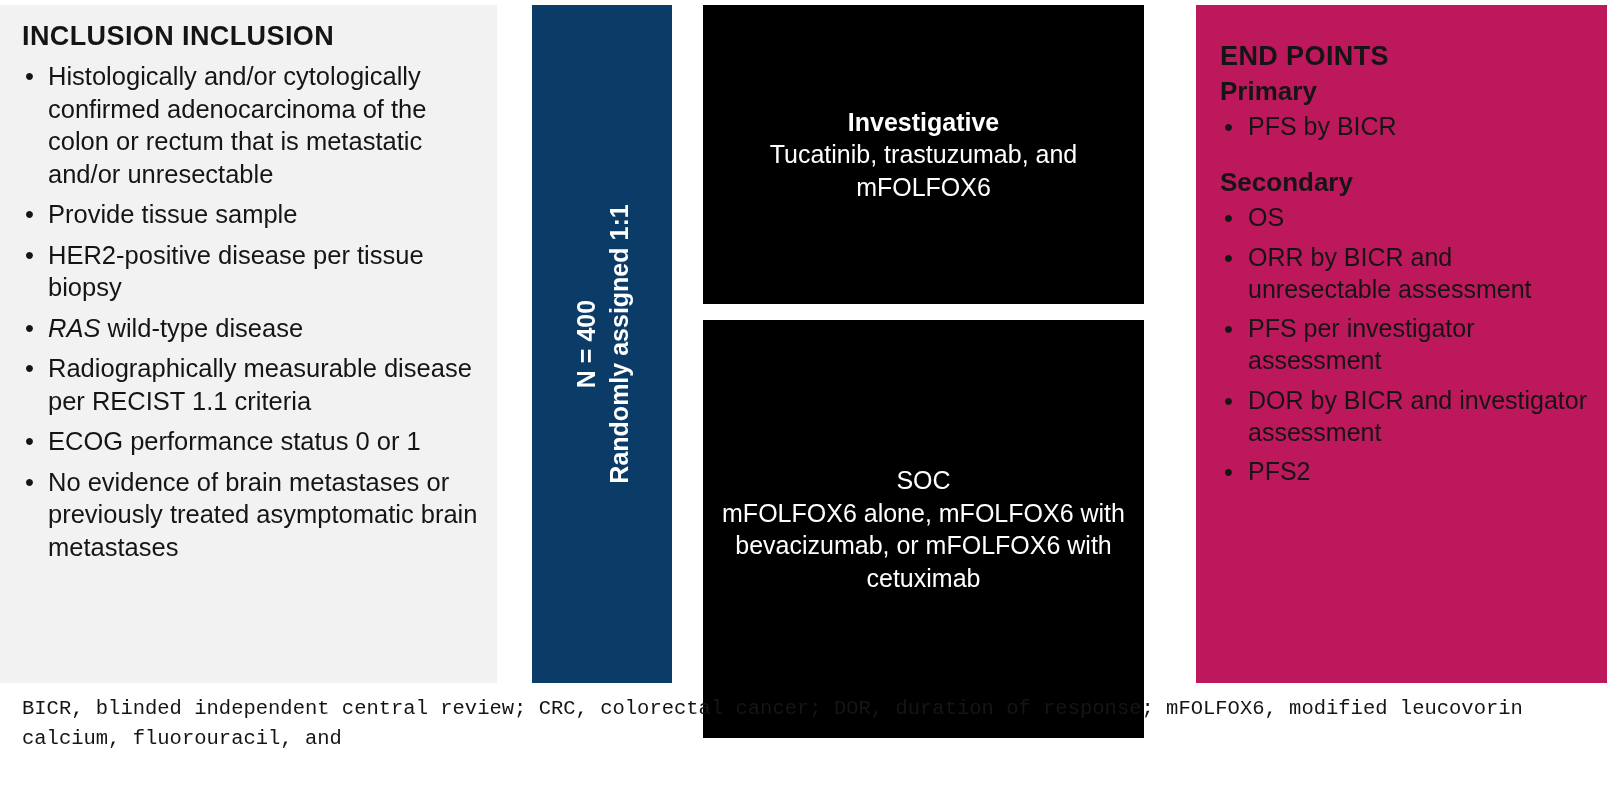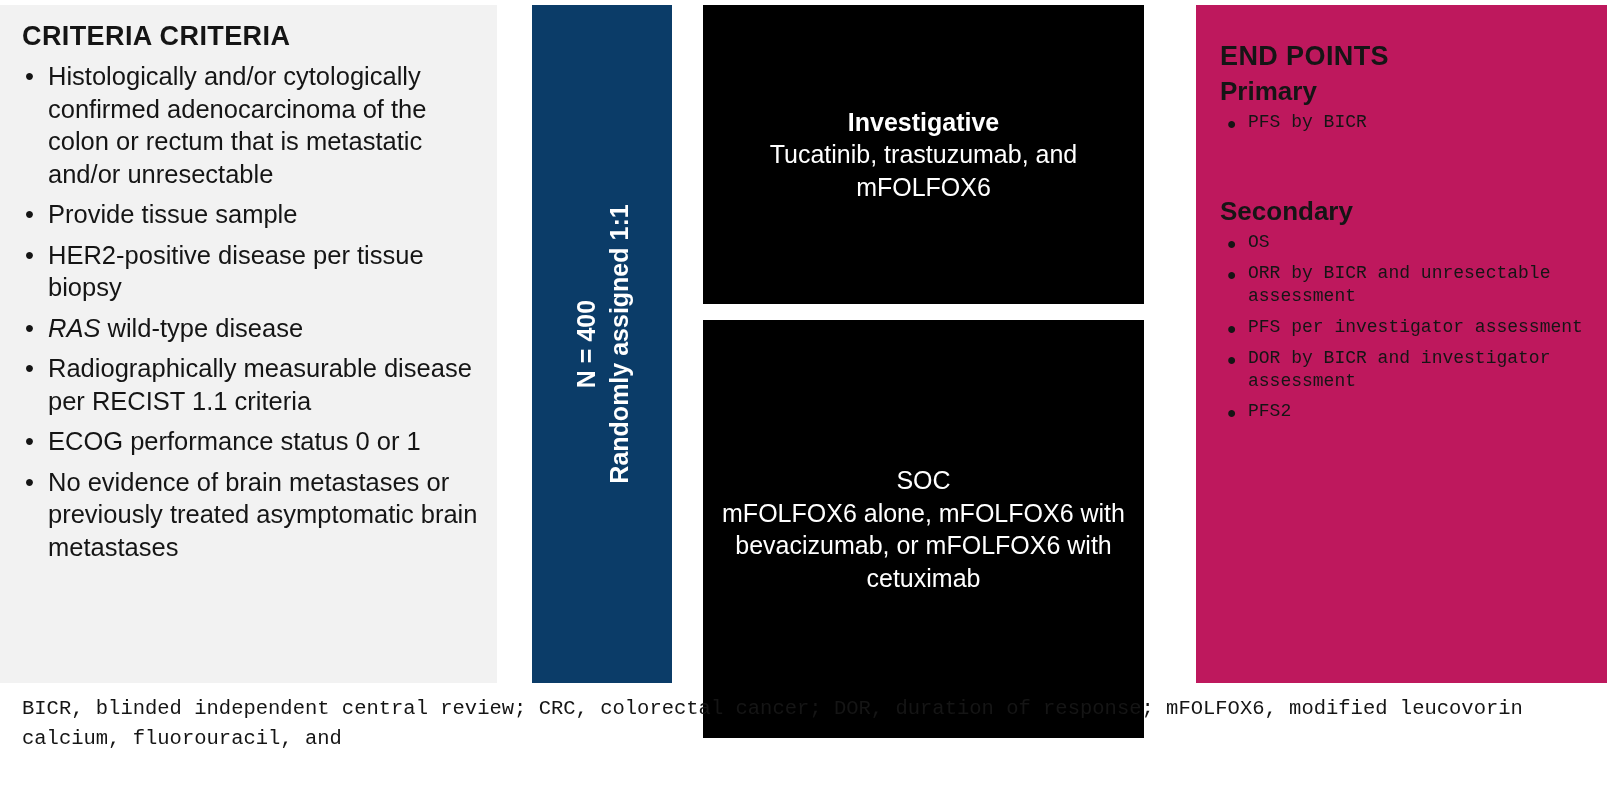--- a/index.html
+++ b/index.html
@@ -133,33 +133,32 @@
     letter-spacing: 0.4px;
     margin: 0 0 4px 0;
     line-height: 1.15;
   }
   #endpoints-panel .sub-head {
     font-size: 26px;
     font-weight: bold;
     margin: 0 0 4px 0;
     line-height: 1.2;
   }
-  #endpoints-panel .sub-head.spaced { margin-top: 62px; }
+  #endpoints-panel .sub-head.spaced { margin-top: 24px; }
   ul.ep-list {
     list-style: none;
     margin: 0;
     padding: 0;
   }
   ul.ep-list > li {
     position: relative;
     padding-left: 28px;
-    font-size: 18px;
+    font-size: 25px;
     line-height: 1.27;
     margin-bottom: 8px;
-    font-family: Liberation Mono, monospace;
   }
   ul.ep-list > li::before {
     content: "\2022";
     position: absolute;
     left: 4px;
     top: 0;
     font-size: 25.5px;
     line-height: 1.27;
   }
 
@@ -176,21 +175,21 @@
     color: #151515;
   }
   #footnote p { margin: 0; }
 </style>
 </head>
 <body>
 
 <div id="diagram">
 
   <section id="inclusion-panel">
-    <h2 class="panel-head">CRITERIA CRITERIA</h2>
+    <h2 class="panel-head">INCLUSION INCLUSION</h2>
     <ul class="crit-list">
       <li><span>Histologically and/or cytologically confirmed adenocarcinoma of the colon or rectum that is metastatic and/or unresectable</span></li>
       <li><span>Provide tissue sample</span></li>
       <li><span>HER2-positive disease per tissue biopsy</span></li>
       <li><span class="it">RAS</span><span> wild-type disease</span></li>
       <li><span>Radiographically measurable disease per RECIST 1.1 criteria</span></li>
       <li><span>ECOG performance status 0 or 1</span></li>
       <li><span>No evidence of brain metastases or previously treated asymptomatic brain metastases</span></li>
     </ul>
   </section>

